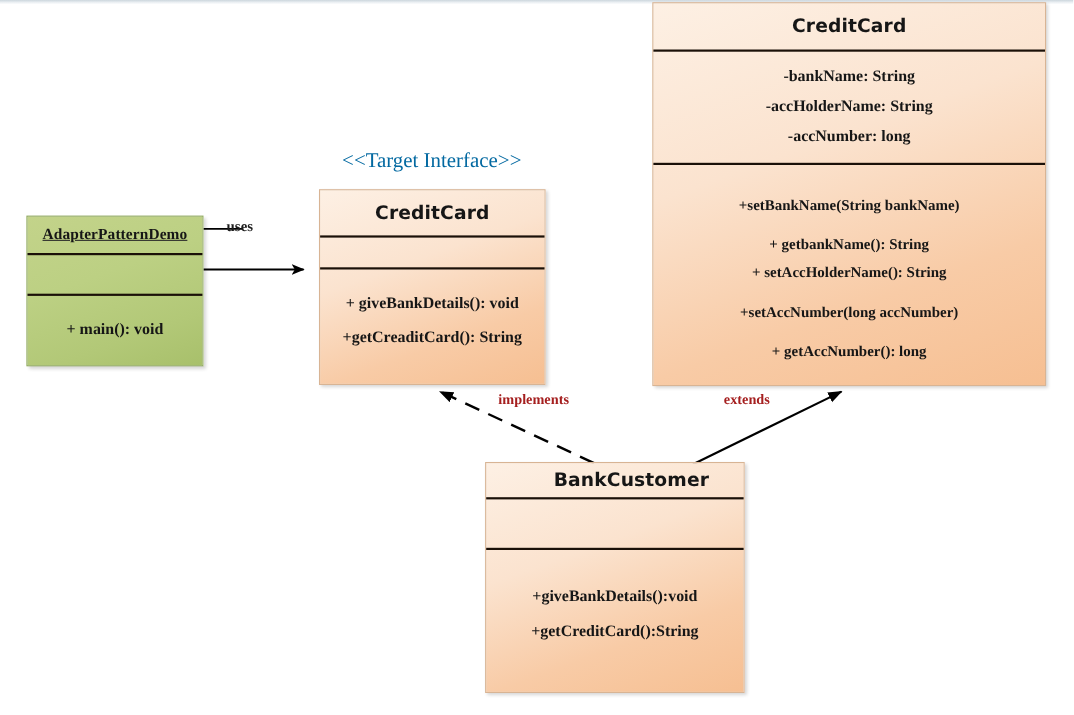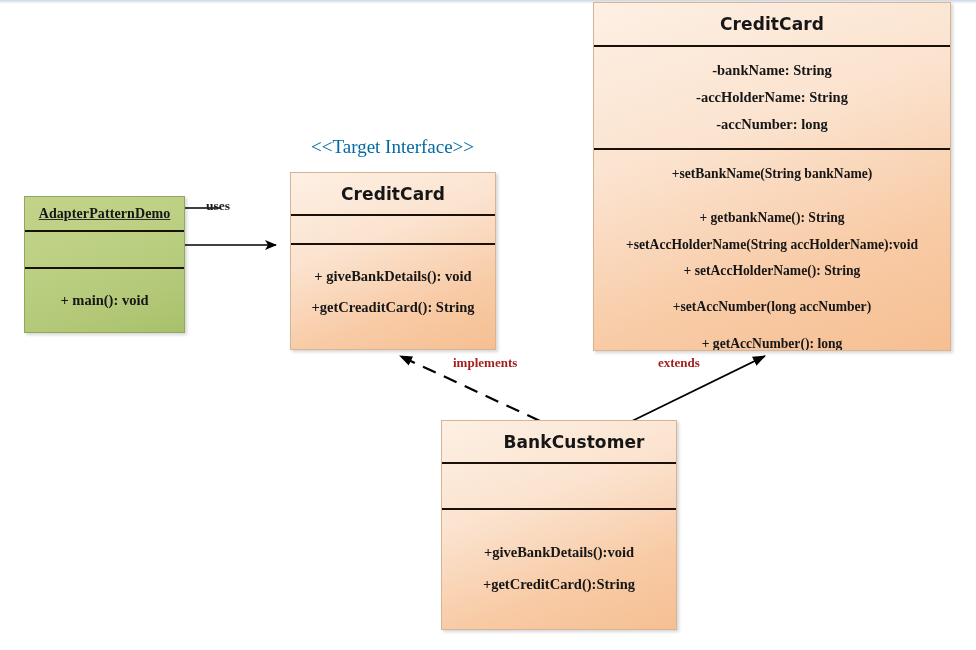--- a/index.html
+++ b/index.html
@@ -161,31 +161,30 @@
   <div class="uml-class orange" style="left:593px; top:2px; width:358px; height:349px;">
     <div class="uml-compartment" style="height:42px;">
       <span class="cls-name">CreditCard</span>
     </div>
     <div class="uml-compartment sep" style="height:103px;">
       <span class="member" style="margin:6px 0;">-bankName: String</span>
       <span class="member" style="margin:6px 0;">-accHolderName: String</span>
       <span class="member" style="margin:6px 0;">-accNumber: long</span>
     </div>
     <div class="uml-compartment sep" style="height:202px;">
-      <span class="member sm" style="margin:24px 0;">+setBankName(String bankName)</span>
+      <span class="member sm" style="margin:14px 0;">+setBankName(String bankName)</span>
       <span class="member sm" style="margin:6px 12px;">+ getbankName(): String</span>
-      <span class="member sm" style="margin:6px 0;">+setAccHolderName(String accHolderName):void</span>
       <span class="member sm" style="margin:6px 0;">+ setAccHolderName(): String</span>
       <span class="member sm" style="margin:16px 0;">+setAccNumber(long accNumber)</span>
       <span class="member sm" style="margin:6px 0;">+ getAccNumber(): long</span>
     </div>
   </div>
 
   <div class="uml-class orange" style="left:441px; top:420px; width:236px; height:210px;">
-    <div class="uml-compartment" style="height:41px;margin-left:30px;">
+    <div class="uml-compartment" style="height:31px;margin-left:30px;">
       <span class="cls-name">BankCustomer</span>
     </div>
     <div class="uml-compartment sep" style="height:46px;"></div>
     <div class="uml-compartment sep" style="height:119px;">
       <span class="member" style="margin-bottom:14px;">+giveBankDetails():void</span>
       <span class="member">+getCreditCard():String</span>
     </div>
   </div>
 
   <div class="edge-label rel" style="left:453px; top:355px;">implements</div>

